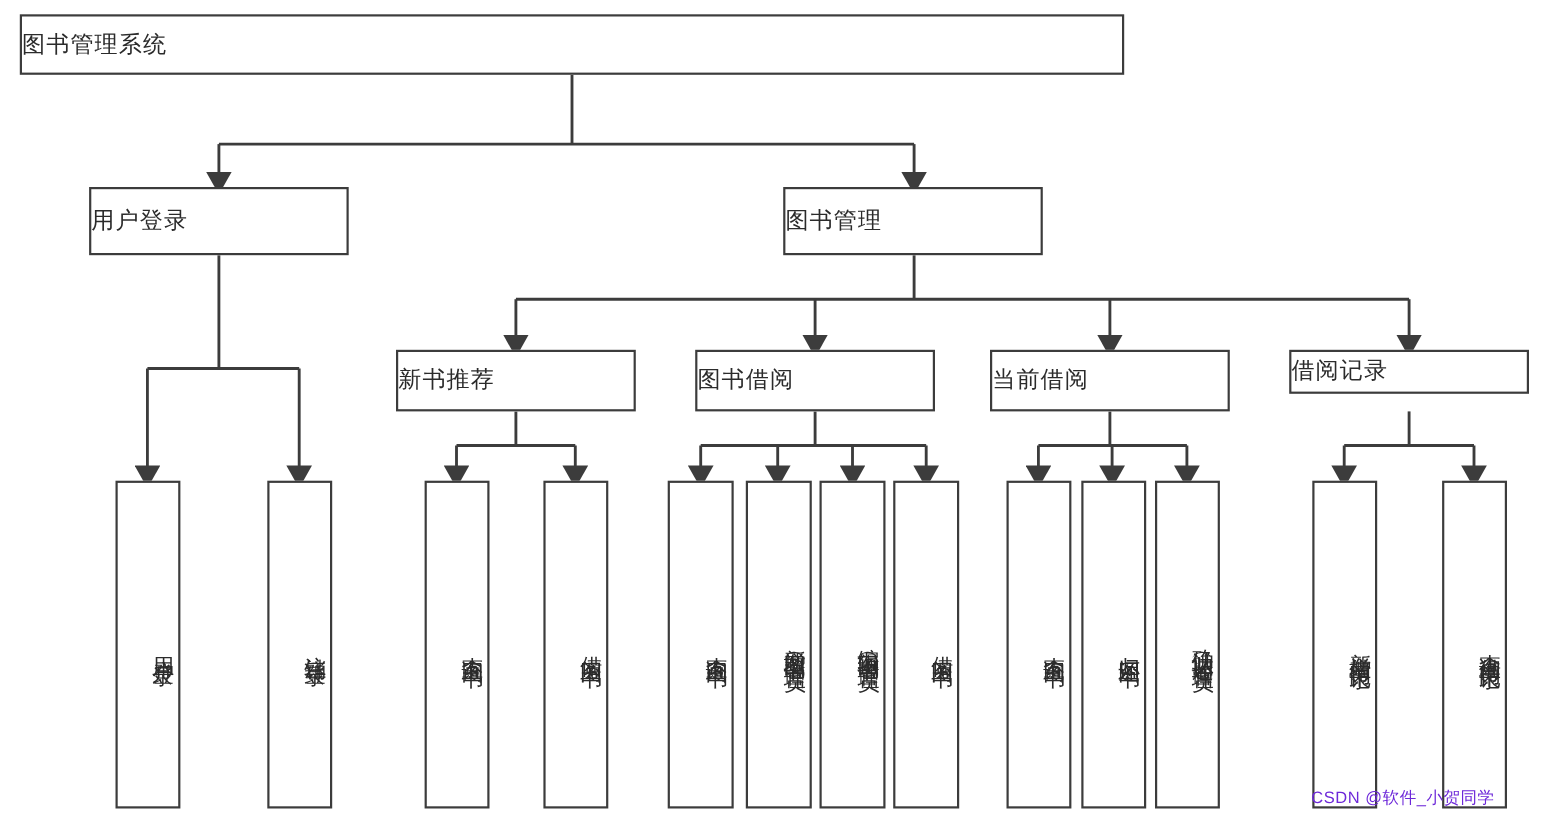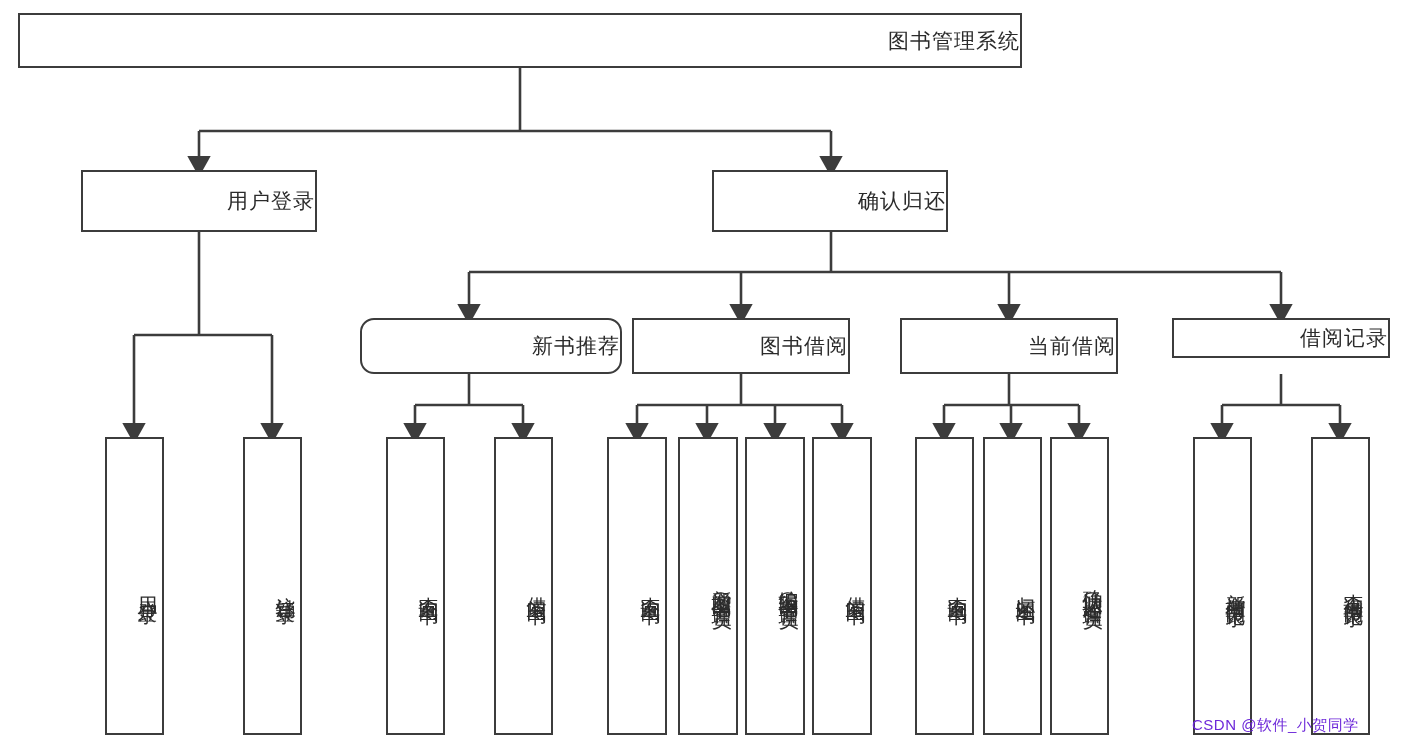--- a/index.html
+++ b/index.html
@@ -27,21 +27,21 @@
     width: 1405px;
     height: 747px;
   }
   .node-box {
     position: absolute;
     box-sizing: border-box;
     background: #ffffff;
     border: 2.5px solid #3c3c3c;
     display: flex;
     align-items: center;
-    justify-content: flex-end;
+    justify-content: flex-start;
     color: #2b2b2b;
   }
   .node-box.horizontal {
     font-size: 21px;
     letter-spacing: 1px;
     line-height: 1.1;
   }
   .node-box.vertical {
     writing-mode: vertical-rl;
     text-orientation: upright;
@@ -127,24 +127,24 @@
   </svg>
 
   <div class="node-box horizontal" style="left:18px; top:13px; width:1004px; height:55px;">
     <span class="node-label">图书管理系统</span>
   </div>
 
   <div class="node-box horizontal" style="left:81px; top:170px; width:236px; height:62px;">
     <span class="node-label">用户登录</span>
   </div>
   <div class="node-box horizontal" style="left:712px; top:170px; width:236px; height:62px;">
-    <span class="node-label">确认归还</span>
-  </div>
-
-  <div class="node-box horizontal" style="left:360px; top:318px; width:262px; height:56px;border-radius:14px;">
+    <span class="node-label">图书管理</span>
+  </div>
+
+  <div class="node-box horizontal" style="left:360px; top:318px; width:218px; height:56px;">
     <span class="node-label">新书推荐</span>
   </div>
   <div class="node-box horizontal" style="left:900px; top:318px; width:218px; height:56px;">
     <span class="node-label">当前借阅</span>
   </div>
   <div class="node-box horizontal" style="left:632px; top:318px; width:218px; height:56px;">
     <span class="node-label">图书借阅</span>
   </div>
   <div class="node-box horizontal" style="left:1172px; top:318px; width:218px; height:40px;">
     <span class="node-label">借阅记录</span>

